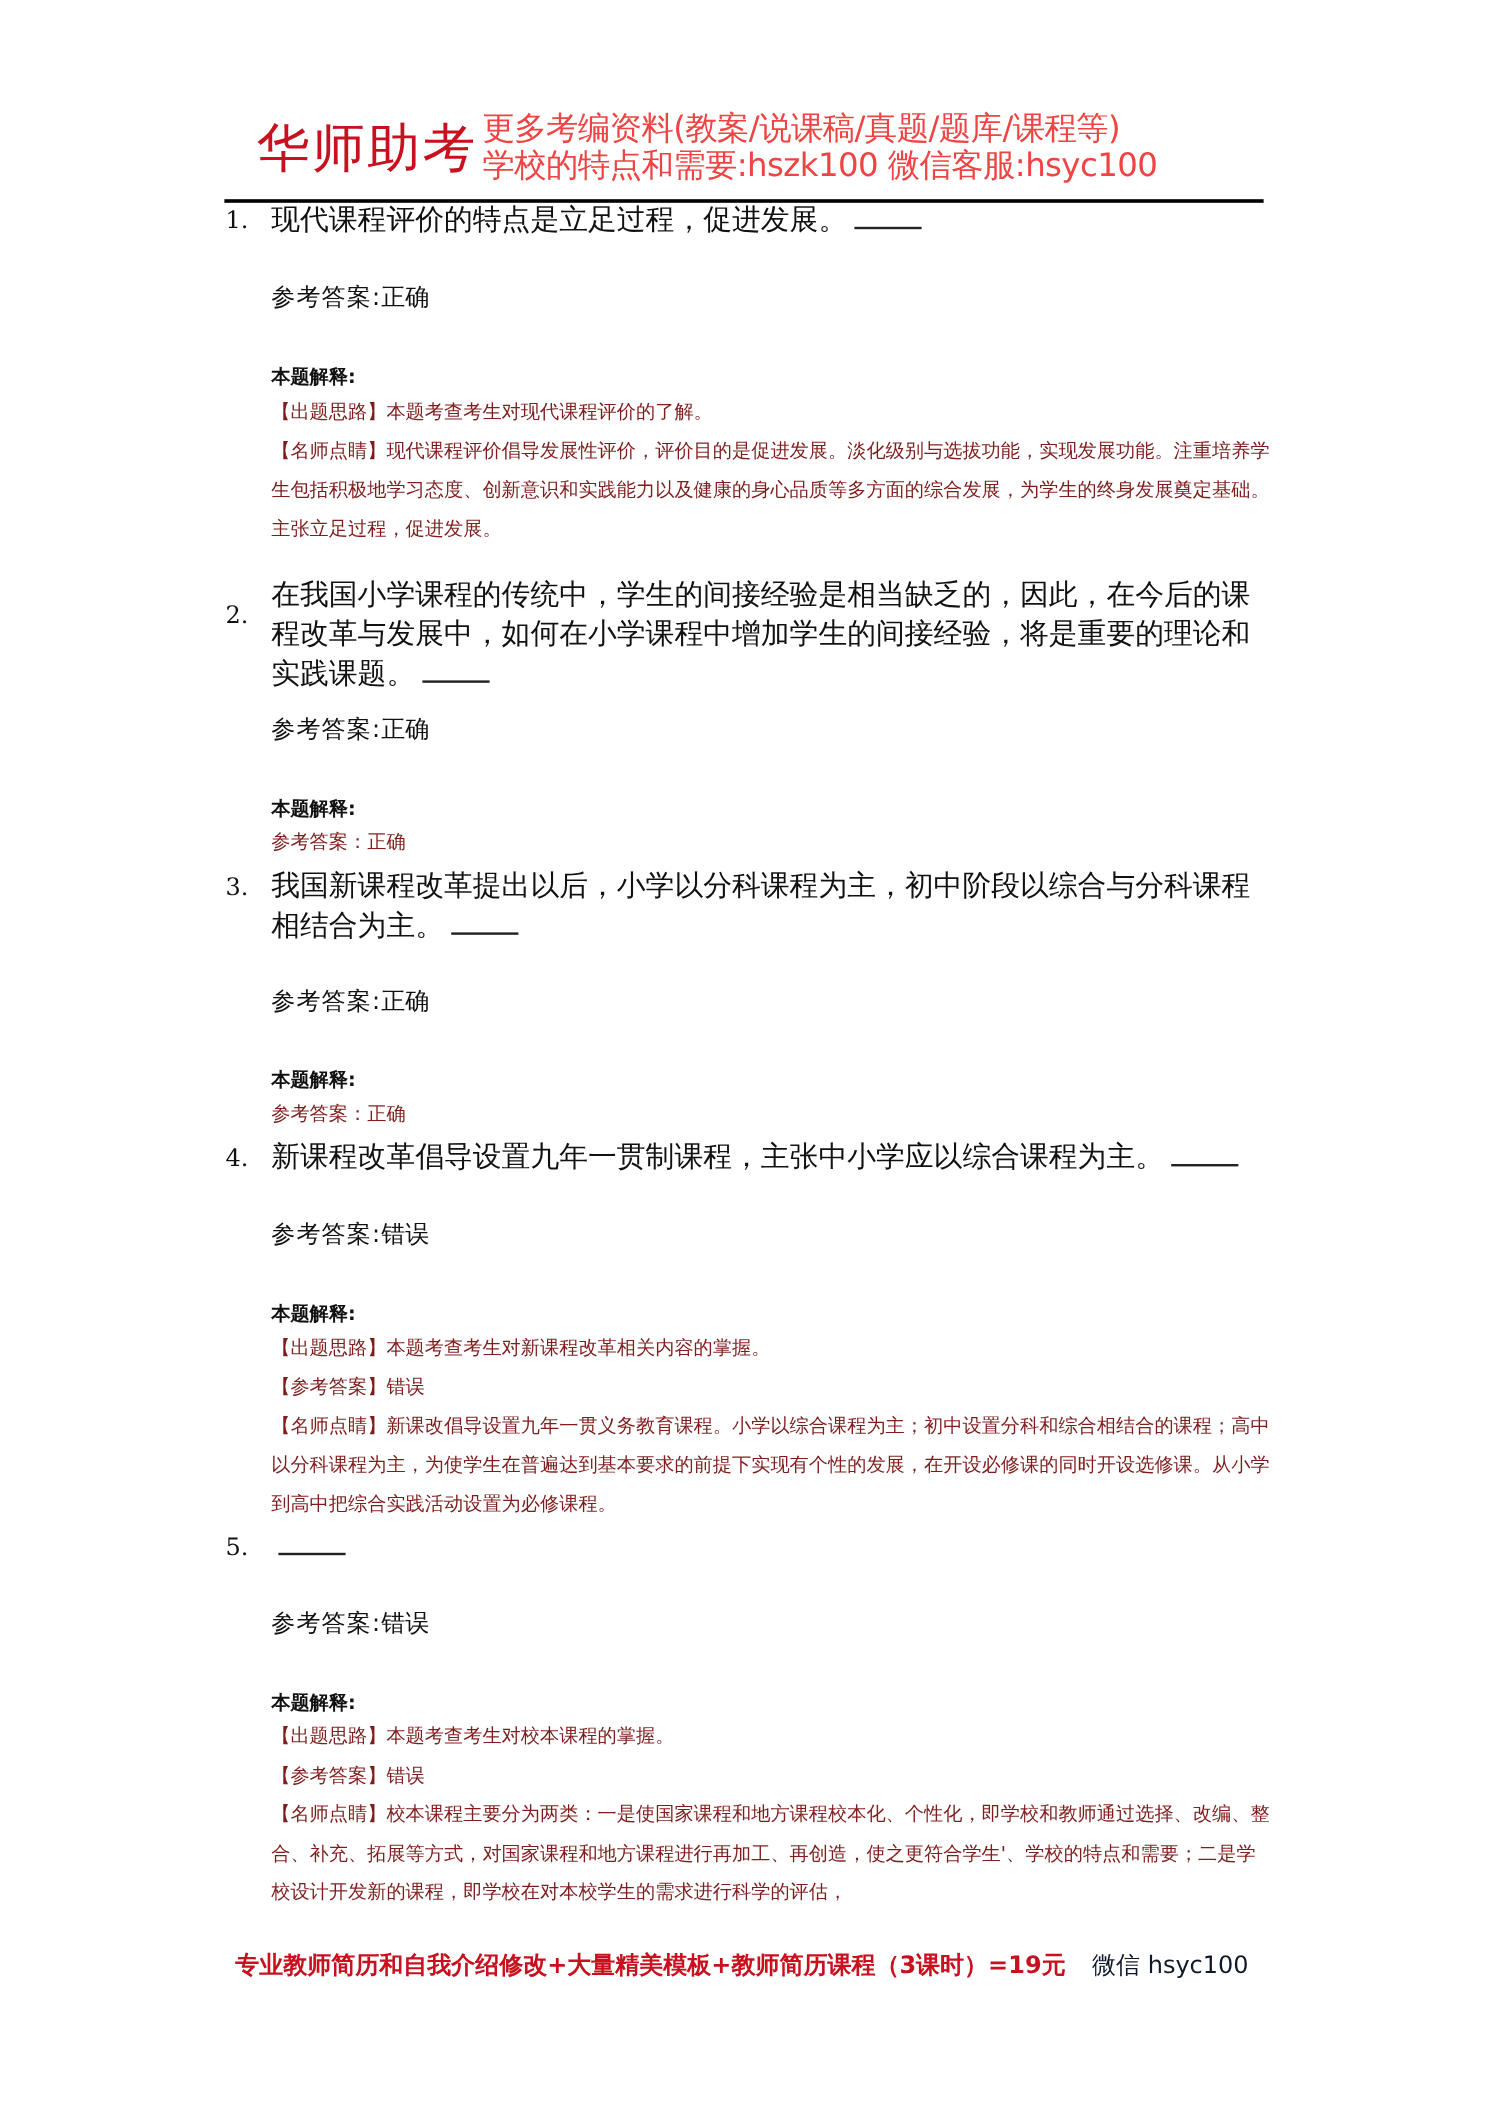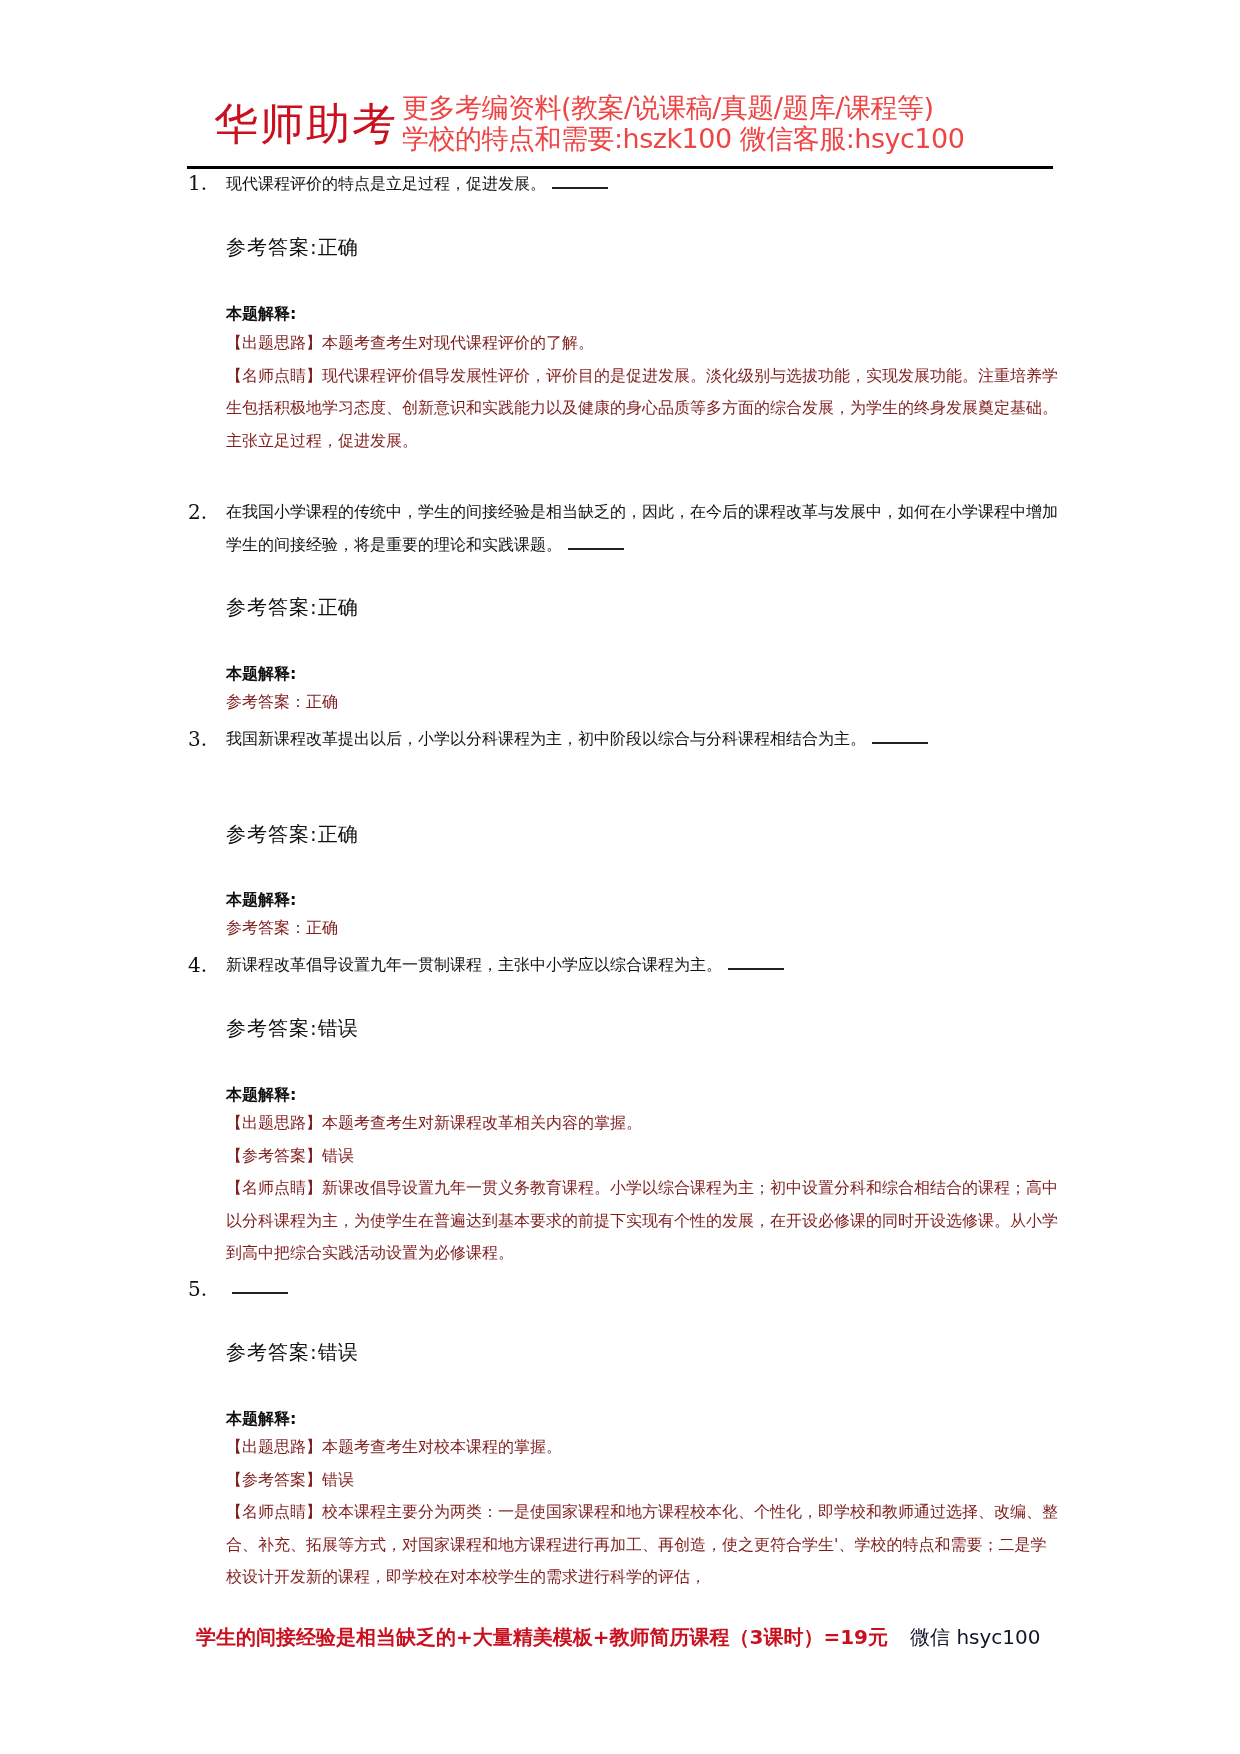--- a/index.html
+++ b/index.html
@@ -5,21 +5,21 @@
   html, body { margin: 0; padding: 0; background: #ffffff; }
   body { width: 1240px; height: 1754px; position: relative; overflow: hidden;
          font-family: "DejaVu Serif", "Liberation Serif", serif; color: #111; }
   .banner { position: absolute; left: 210px; top: 92px; width: 840px; height: 66px; }
   .brand { position: absolute; left: 4px; top: 6px; font-family: "DejaVu Sans", sans-serif;
            font-weight: normal; font-size: 44px; letter-spacing: 2px; color: #c8101e; line-height: 52px; }
   .slogan { position: absolute; left: 192px; top: 0; font-family: "DejaVu Sans", sans-serif;
             color: #ef4444; font-size: 27px; line-height: 31px; white-space: nowrap; letter-spacing: -0.5px; }
   .rule { position: absolute; left: 187px; top: 166px; width: 866px; height: 3px; background: #000; }
   .qnum { position: absolute; left: 188px; font-size: 20px; }
-  .qtext { position: absolute; left: 226px; width: 834px; font-size: 16px; line-height: 33px; }
+  .qtext { position: absolute; left: 226px; width: 834px; font-size: 24px; line-height: 33px; }
   .blank { display: inline-block; width: 56px; border-bottom: 2px solid #222; margin-left: 6px;
            height: 14px; vertical-align: baseline; }
   .ans { position: absolute; left: 226px; font-size: 20px; }
   .ans b { font-family: "DejaVu Sans", sans-serif; font-weight: normal; letter-spacing: 1px; margin-top: 36px; }
   .exp-h { position: absolute; left: 226px; font-family: "DejaVu Sans", sans-serif;
            font-weight: bold; font-size: 16px; }
   .exp { position: absolute; left: 226px; width: 834px; font-size: 16px; line-height: 32.5px;
          font-family: "DejaVu Sans", sans-serif; color: #7f1d1d; }
   .footer { position: absolute; left: 196px; top: 1624px; font-family: "DejaVu Sans", sans-serif;
             font-size: 20px; white-space: nowrap; }
@@ -44,21 +44,21 @@
   <div class="ans" style="top:234px"><b>参考答案:</b><span>正确</span></div>
   <div class="exp-h" style="top:304px">本题解释:</div>
   <div class="exp" style="top:327px">
     <div>【出题思路】本题考查考生对现代课程评价的了解。</div>
     <div>【名师点睛】现代课程评价倡导发展性评价，评价目的是促进发展。淡化级别与选拔功能，实现发展功能。注重培养学生包括积极地学习态度、创新意识和实践能力以及健康的身心品质等多方面的综合发展，为学生的终身发展奠定基础。主张立足过程，促进发展。</div>
   </div>
 </div>
 
 <div>
   <div class="qnum" style="top:500px">2.</div>
-  <div class="qtext" style="top:495px"><span>在我国小学课程的传统中，学生的间接经验是相当缺乏的，因此，在今后的课程改革与发展中，如何在小学课程中增加学生的间接经验，将是重要的理论和实践课题。</span><span class="blank"></span></div>
+  <div class="qtext" style="top:479px"><span>在我国小学课程的传统中，学生的间接经验是相当缺乏的，因此，在今后的课程改革与发展中，如何在小学课程中增加学生的间接经验，将是重要的理论和实践课题。</span><span class="blank"></span></div>
   <div class="ans" style="top:594px"><b>参考答案:</b><span>正确</span></div>
   <div class="exp-h" style="top:664px">本题解释:</div>
   <div class="exp" style="top:686px">
     <div>参考答案：正确</div>
   </div>
 </div>
 
 <div>
   <div class="qnum" style="top:727px">3.</div>
   <div class="qtext" style="top:722px"><span>我国新课程改革提出以后，小学以分科课程为主，初中阶段以综合与分科课程相结合为主。</span><span class="blank"></span></div>
@@ -87,14 +87,14 @@
   <div class="ans" style="top:1339px"><b>参考答案:</b><span>错误</span></div>
   <div class="exp-h" style="top:1409px">本题解释:</div>
   <div class="exp" style="top:1431px">
     <div>【出题思路】本题考查考生对校本课程的掌握。</div>
     <div>【参考答案】错误</div>
     <div>【名师点睛】校本课程主要分为两类：一是使国家课程和地方课程校本化、个性化，即学校和教师通过选择、改编、整合、补充、拓展等方式，对国家课程和地方课程进行再加工、再创造，使之更符合学生'、学校的特点和需要；二是学校设计开发新的课程，即学校在对本校学生的需求进行科学的评估，</div>
   </div>
 </div>
 
 <div class="footer">
-  <span class="promo">学生的间接经验是相当缺乏的+大量精美模板+教师简历课程（3课时）=19元</span><span class="wx">微信 hsyc100</span>
+  <span class="promo">专业教师简历和自我介绍修改+大量精美模板+教师简历课程（3课时）=19元</span><span class="wx">微信 hsyc100</span>
 </div>
 
 </body></html>

